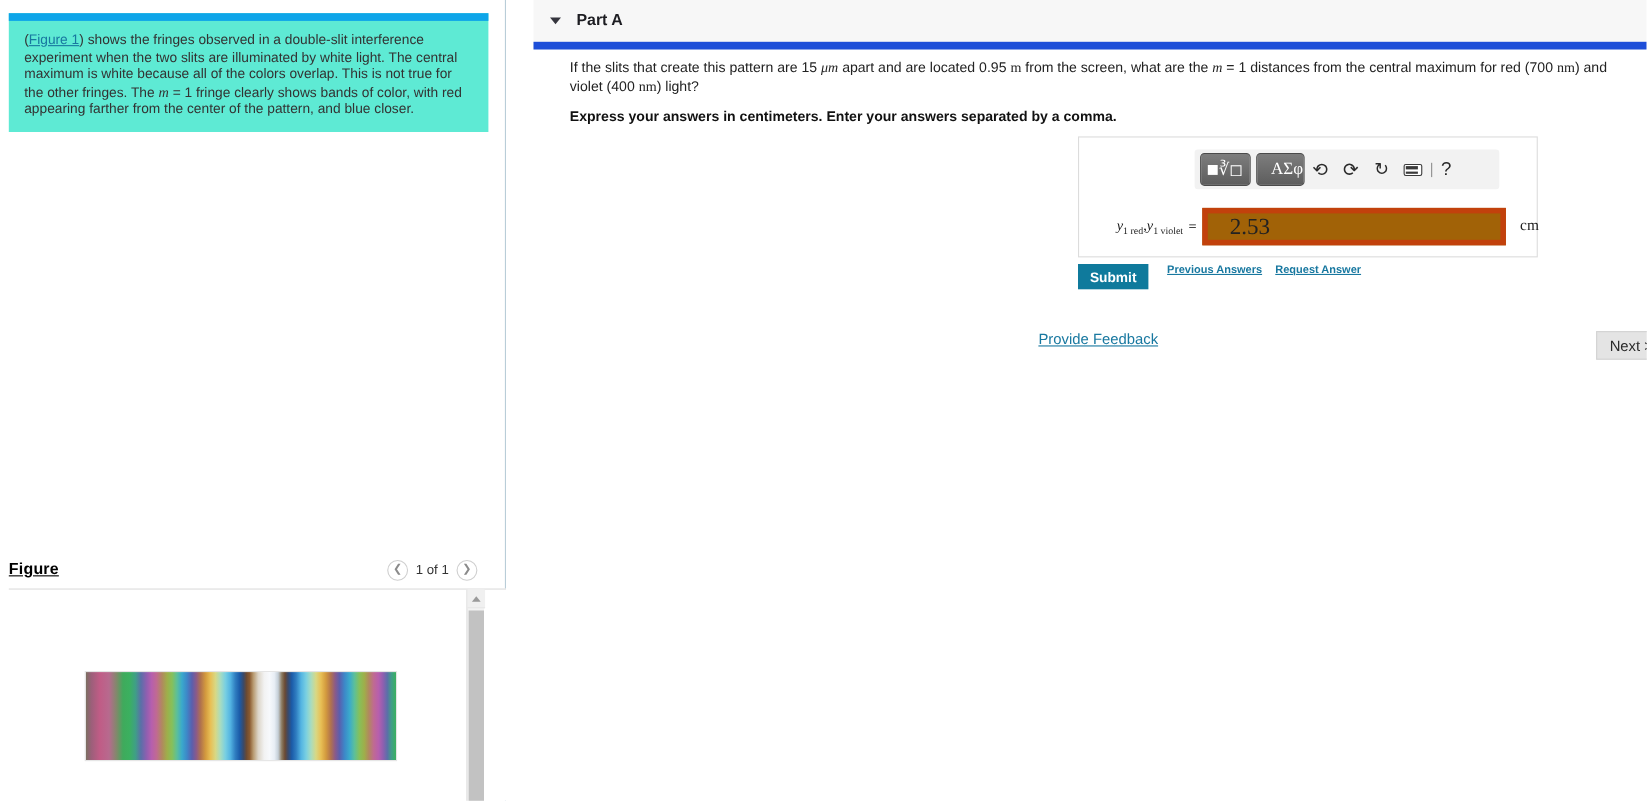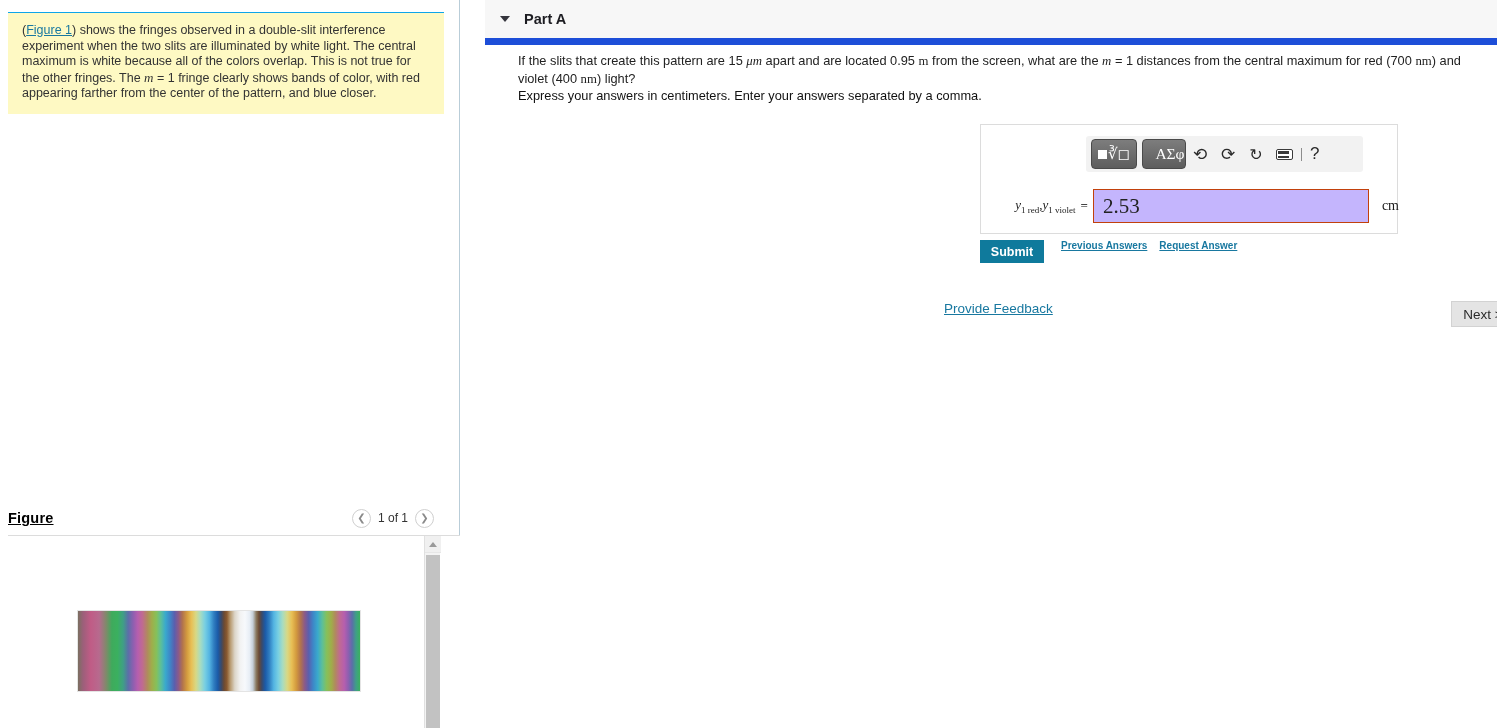--- a/index.html
+++ b/index.html
@@ -15,22 +15,22 @@
   
   .left-pane {
     position: absolute; left: 0; top: 0;
     width: 460px; height: 728px;
     background: #ffffff;
     border-right: 1px solid #b9cdd8;
   }
   .intro-box {
     position: absolute; left: 8px; top: 12px;
     width: 436px;
-    background: #fef9c3;
-    border-top: 1px solid #0ea5e9;
+    background: #5eead4;
+    border-top: 7px solid #0ea5e9;
     padding: 10px 14px 12px 14px;
     font-size: 12.5px;
     line-height: 15.6px;
     color: #333333;
   }
   .intro-box a {
     color: #1878a0;
     text-decoration: underline;
   }
   .mvar { font-family: "Liberation Serif", serif; font-style: italic; font-size: 13px; }
@@ -129,21 +129,22 @@
   .question-block {
     position: absolute; left: 57px; top: 52px;
     width: 968px;
   }
   .qtext {
     font-size: 12.8px; line-height: 18px; color: #222222;
   }
   .serif { font-family: "Liberation Serif", serif; }
   .serif-i { font-family: "Liberation Serif", serif; font-style: italic; }
   .instruction {
-    font-size: 12.8px; font-weight: normal; color: #111111;
+    margin-top: 10px;
+    font-size: 12.8px; font-weight: bold; color: #111111;
   }
 
   
   .answer-card {
     position: absolute; left: 519px; top: 124px;
     width: 418px; height: 110px;
     border: 1px solid #dcdcdc;
     background: #ffffff;
   }
   .mathbar {
@@ -210,25 +211,25 @@
     width: 97px; text-align: right;
     font-family: "Liberation Serif", serif;
     font-size: 13px; color: #1a1a1a;
     white-space: nowrap;
   }
   .ans-label i { font-style: italic; }
   .ans-label sub { font-size: 9px; }
   .ans-eq { margin: 0 5px 0 5px; font-family: "Liberation Serif", serif; font-size: 13px; }
   .ans-input {
     width: 276px; height: 34px;
-    border: 1px solid #c2410c;
-    background: #c4b5fd;
+    border: 5px solid #c2410c;
+    background: #a16207;
     font-family: "Liberation Serif", serif;
     font-size: 21px; color: #222222;
-    padding: 0 9px;
+    padding: 0 20px;
     outline: none;
   }
   .ans-unit {
     margin-left: 13px;
     font-family: "Liberation Serif", serif;
     font-size: 14px; color: #1a1a1a;
   }
 
   
   .submit-row {

